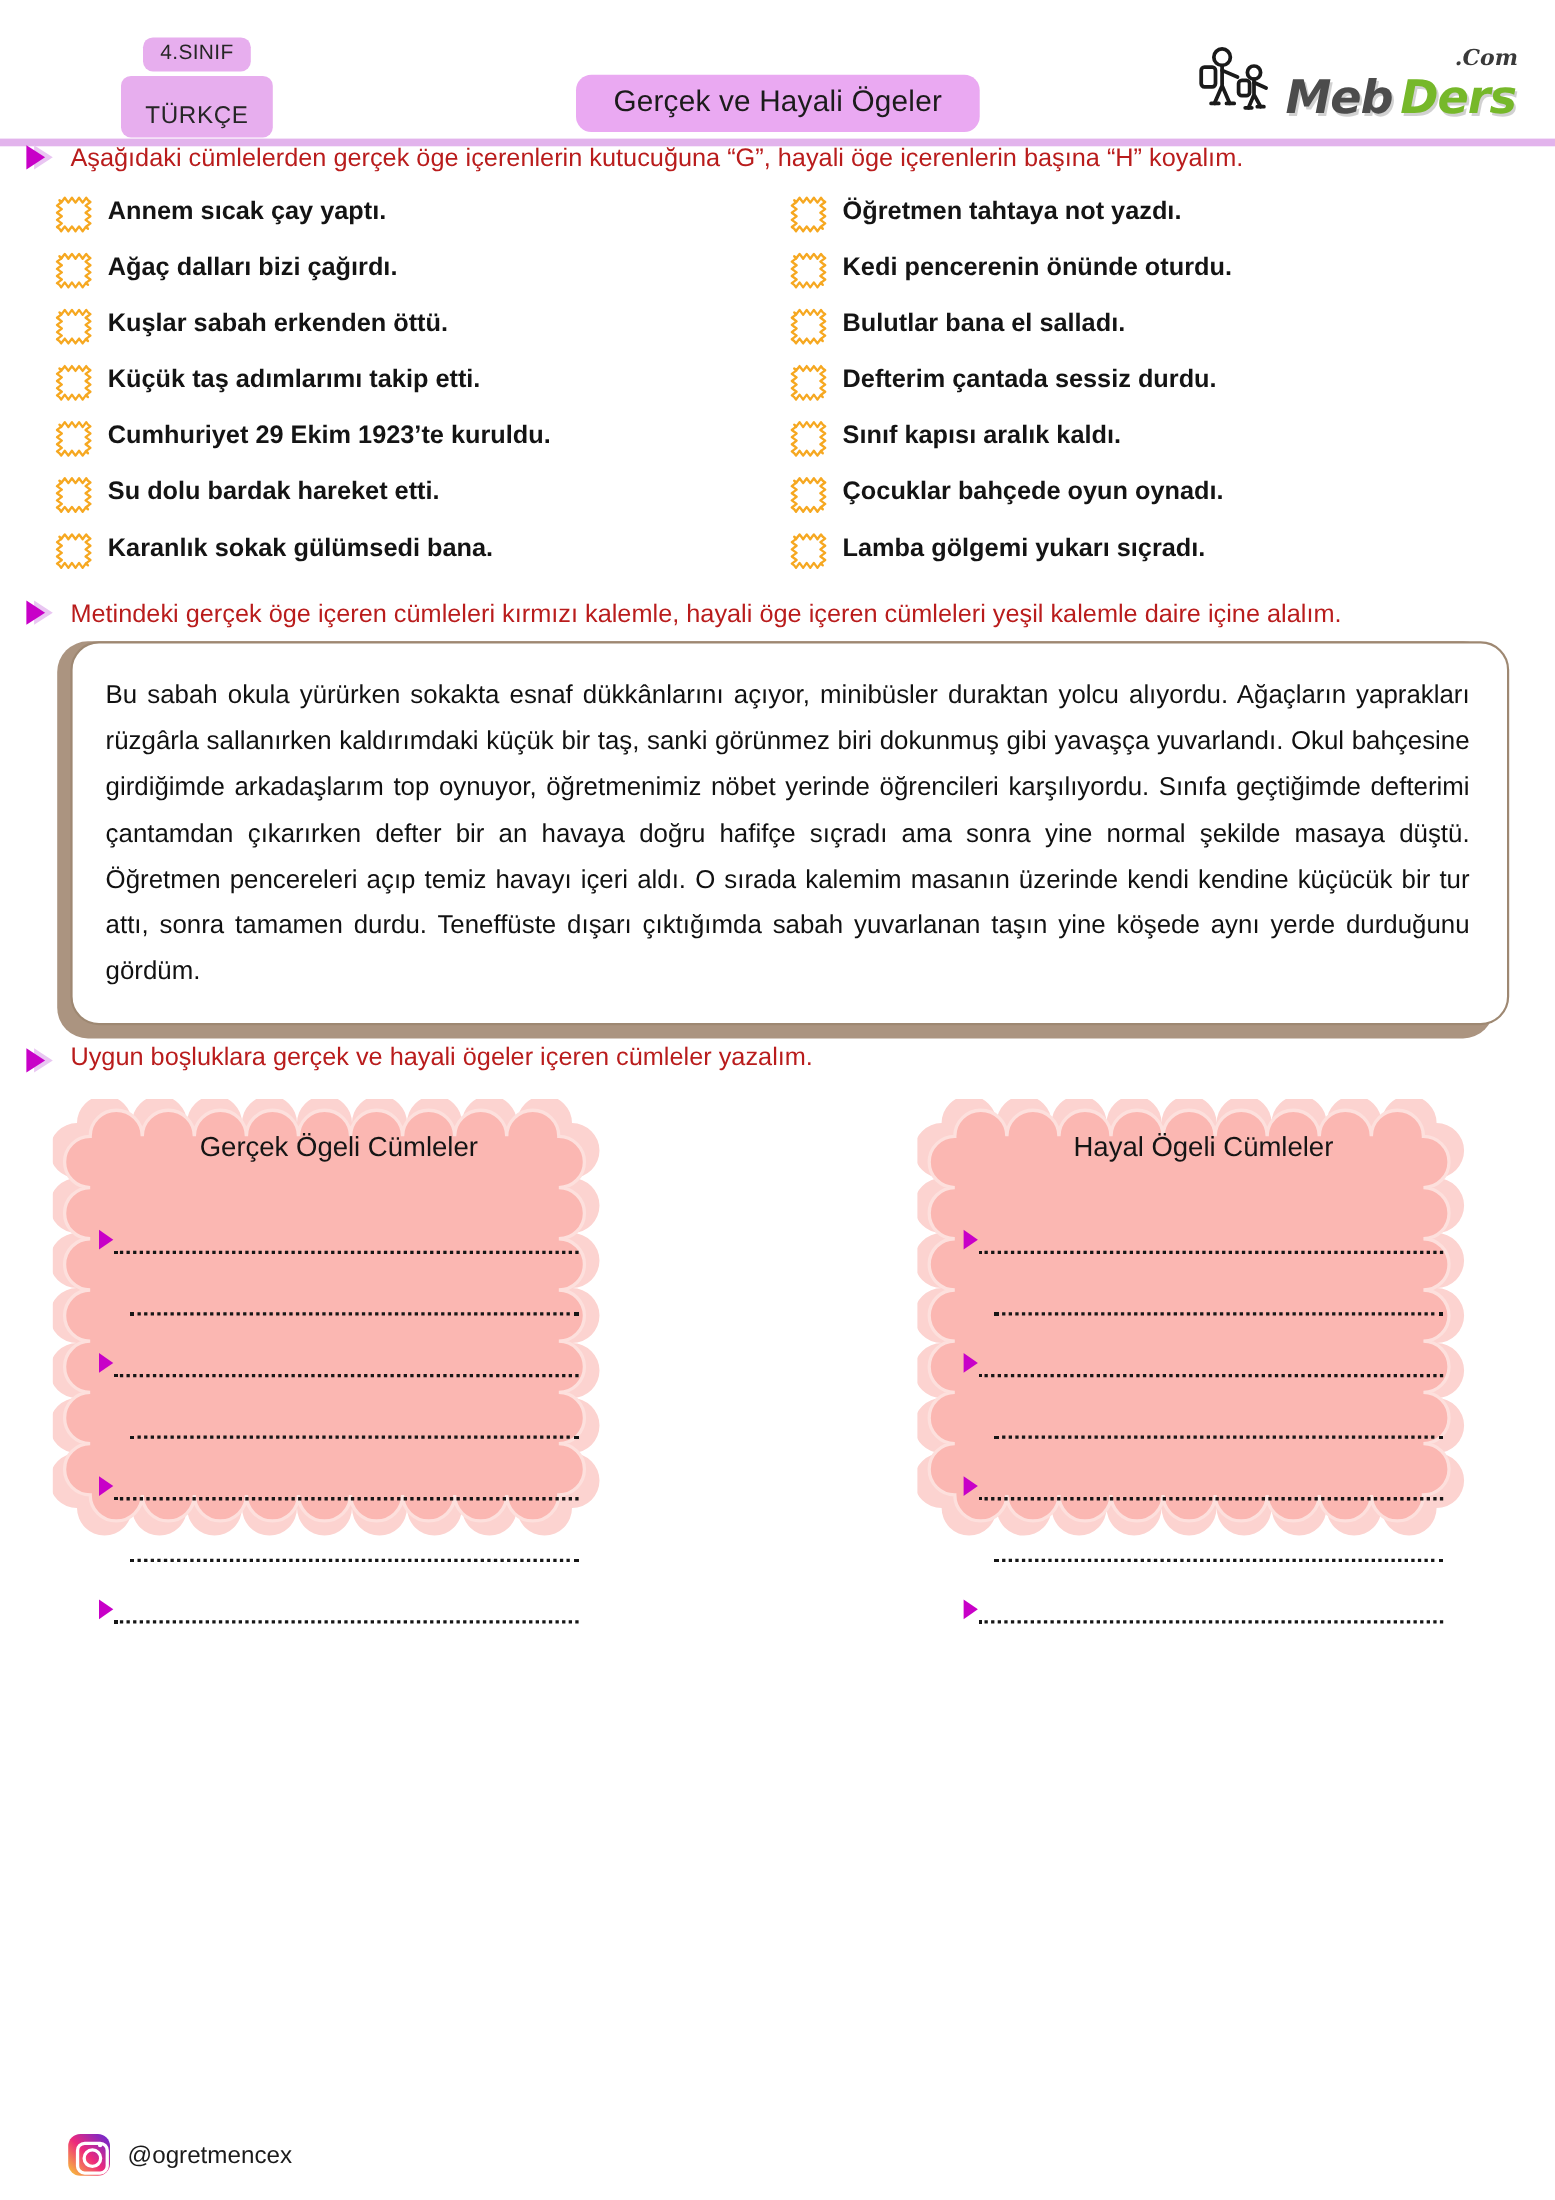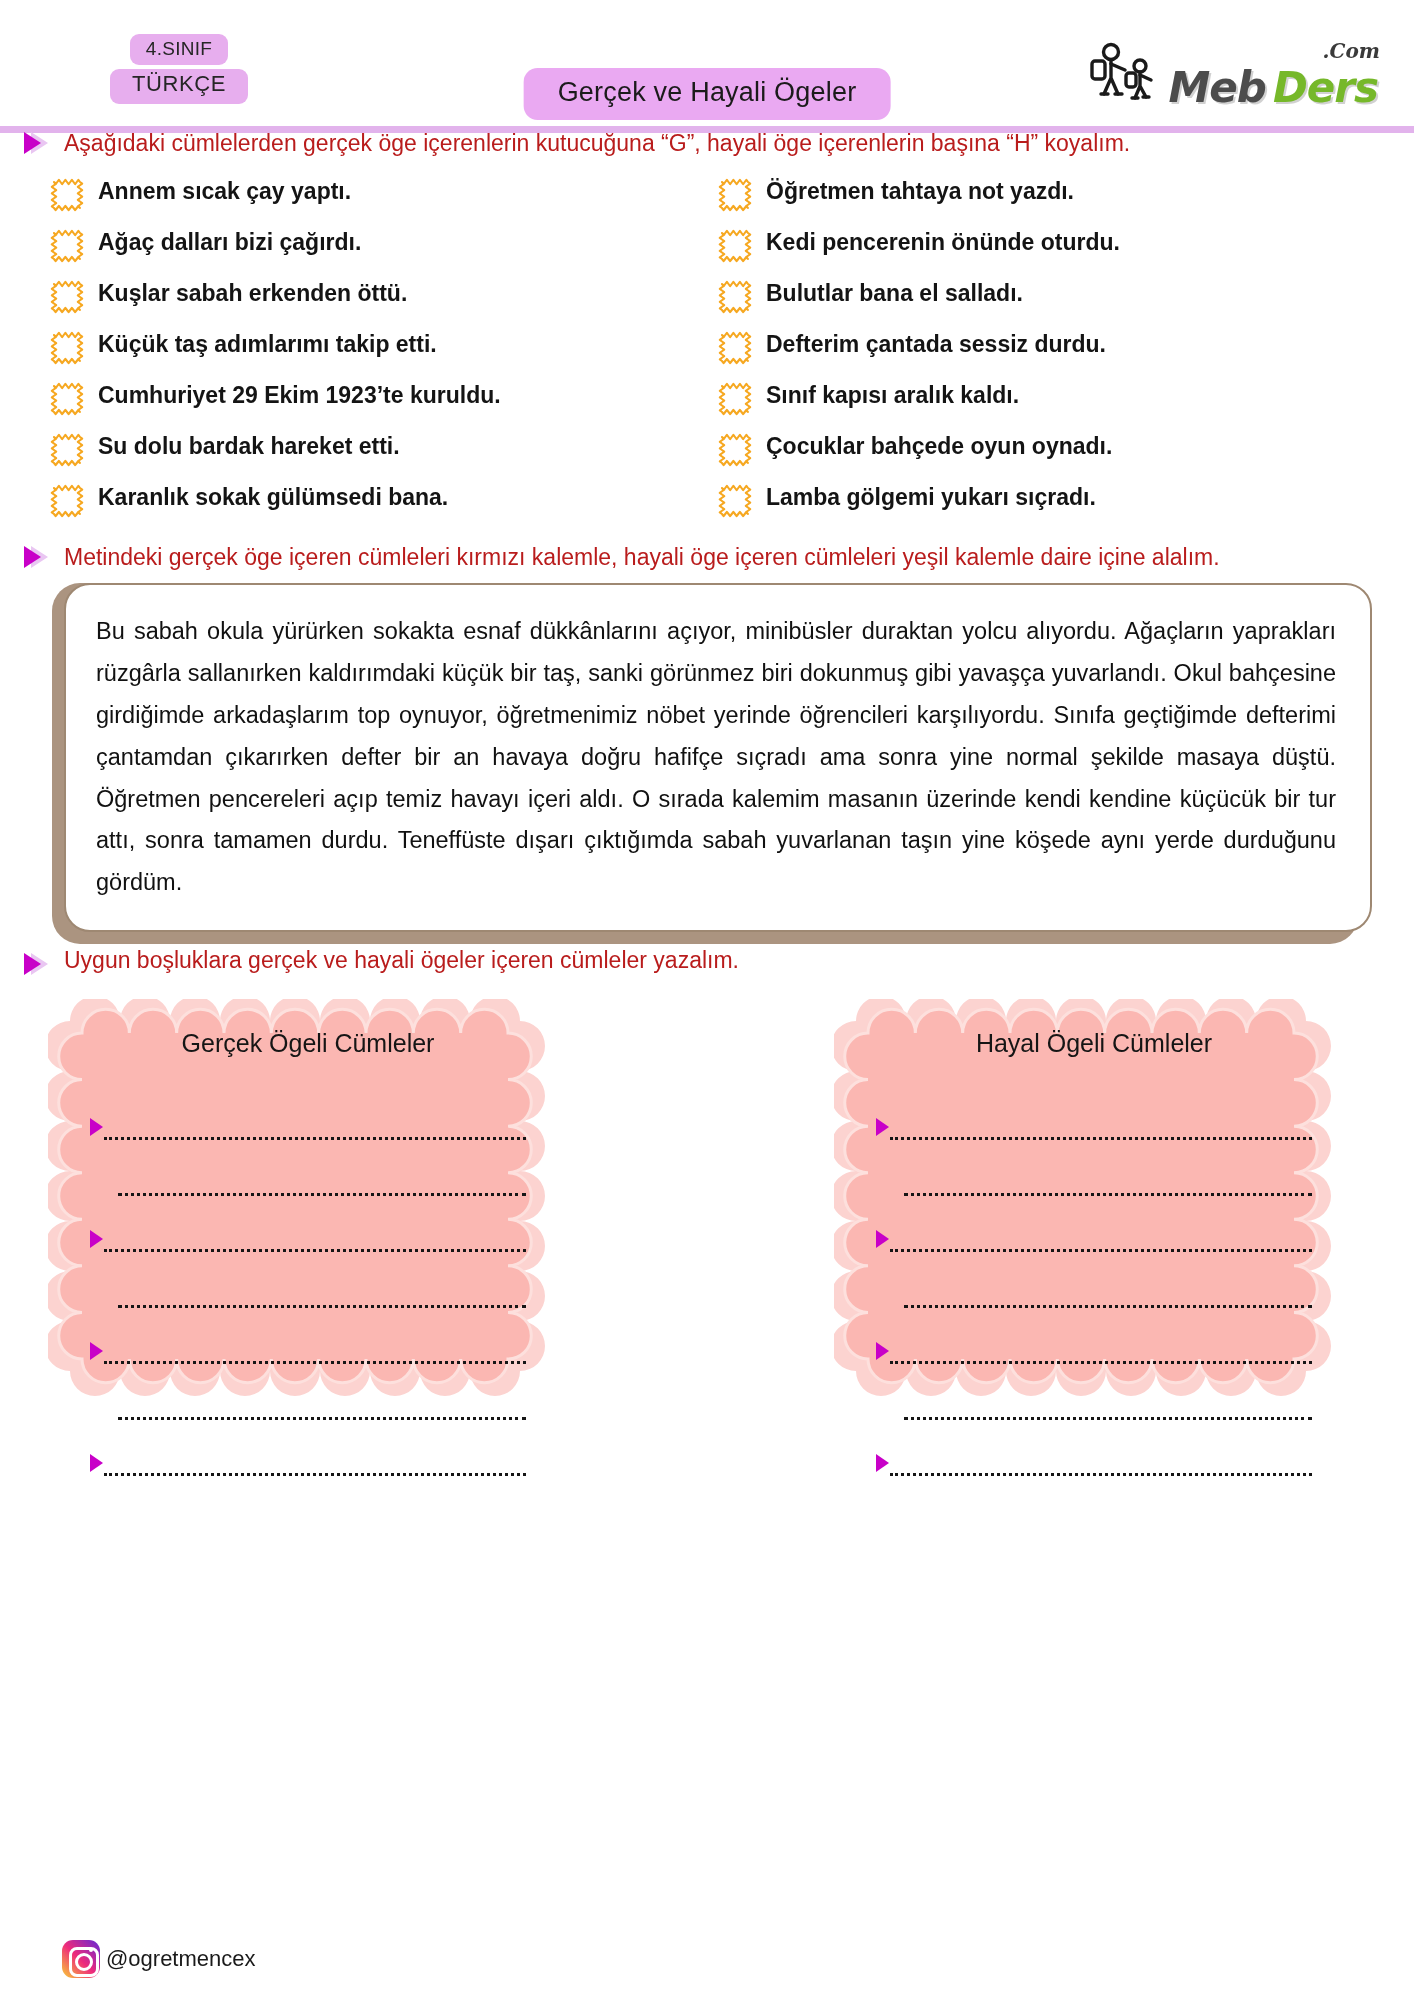--- a/index.html
+++ b/index.html
@@ -34,21 +34,21 @@
     border-radius: 9px;
     padding: 4px 16px 5px;
     font-size: 19px;
     letter-spacing: .3px;
     font-family: "Liberation Sans", sans-serif;
   }
   .badge-subject {
     background: #e7aeee;
     color: #262626;
     border-radius: 9px;
-    padding: 2px 22px 7px;
+    padding: 23px 22px 7px;
     font-size: 22px;
     letter-spacing: .6px;
   }
 
   .title-pill {
     position: absolute;
     left: 50%;
     transform: translateX(-50%);
     top: 68px;
     background: #eaa9f2;
@@ -255,21 +255,21 @@
   }
   .line-row.indent .line-dots { margin-left: 14px; }
 
   
   .footer {
     position: absolute;
     left: 62px;
     bottom: 22px;
     display: flex;
     align-items: center;
-    gap: 6px;
+    gap: 16px;
   }
   .ig-icon {
     width: 38px; height: 38px;
     border-radius: 11px;
     background: linear-gradient(45deg, #f9ce34 0%, #ee2a7b 48%, #6228d7 100%);
     position: relative;
   }
   .ig-icon::before {
     content: "";
     position: absolute;

